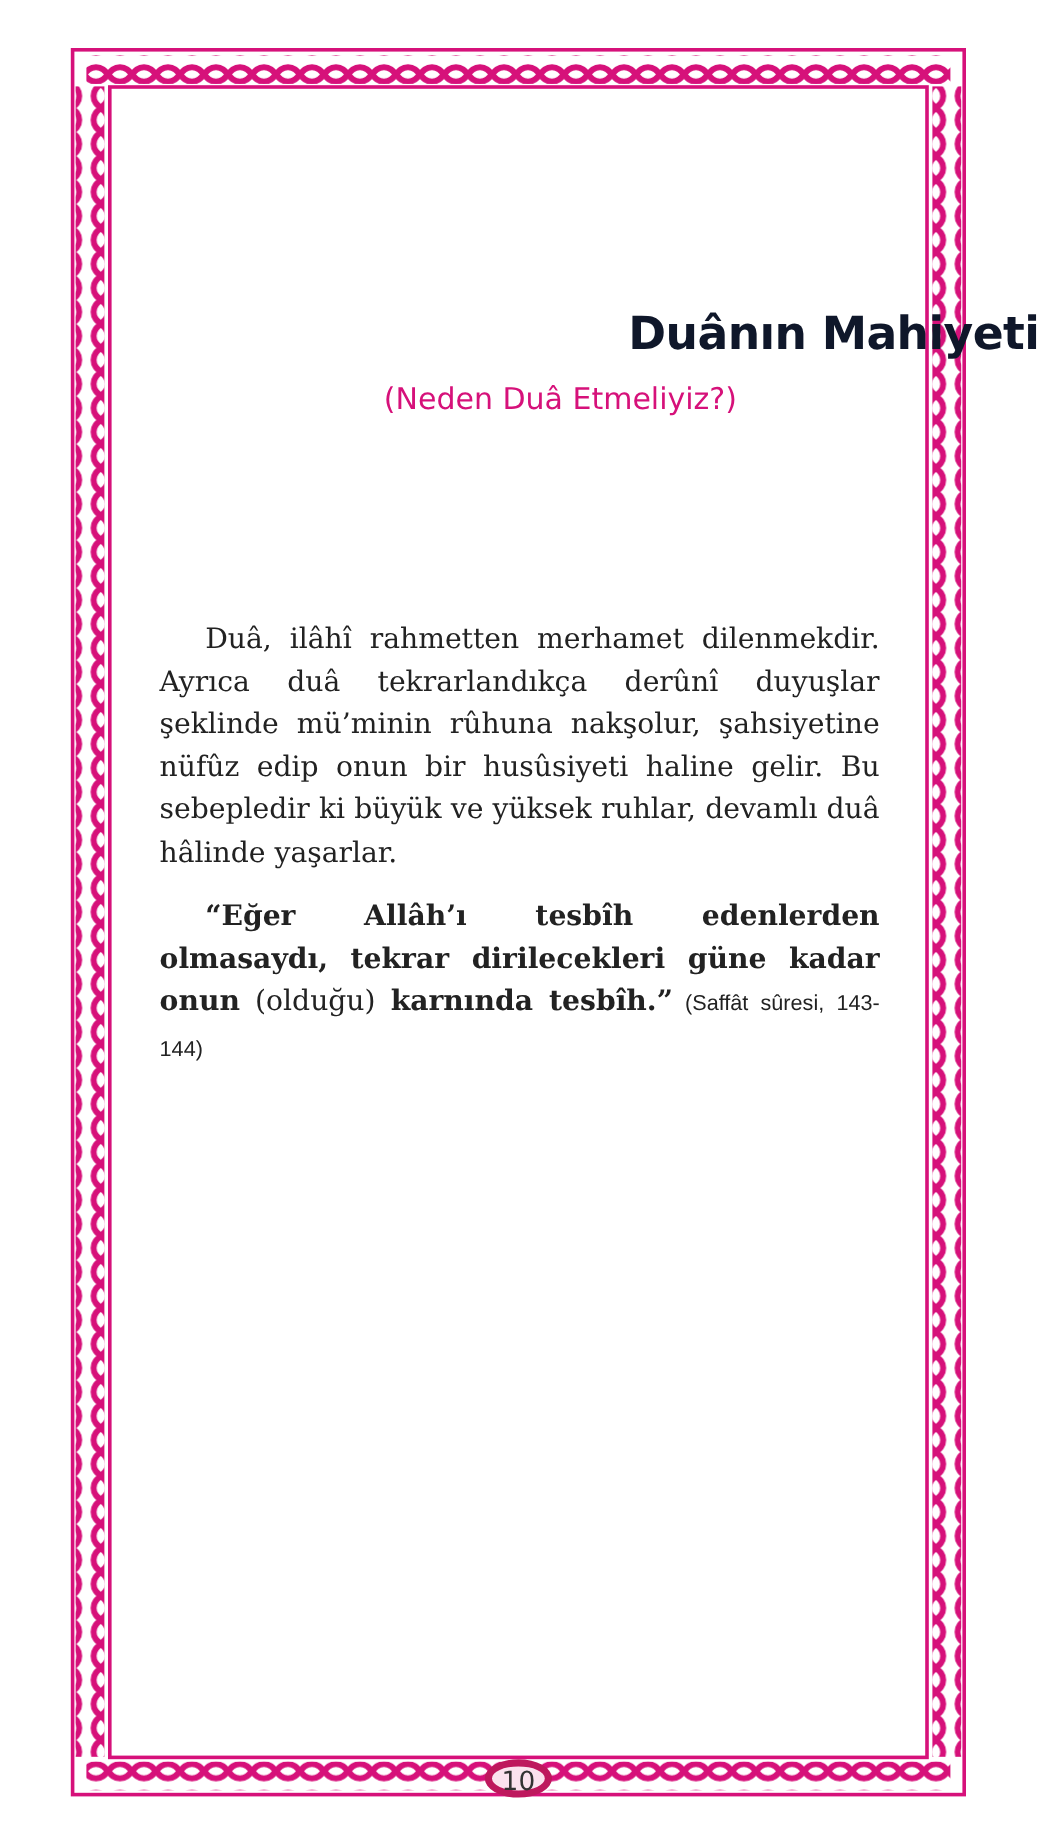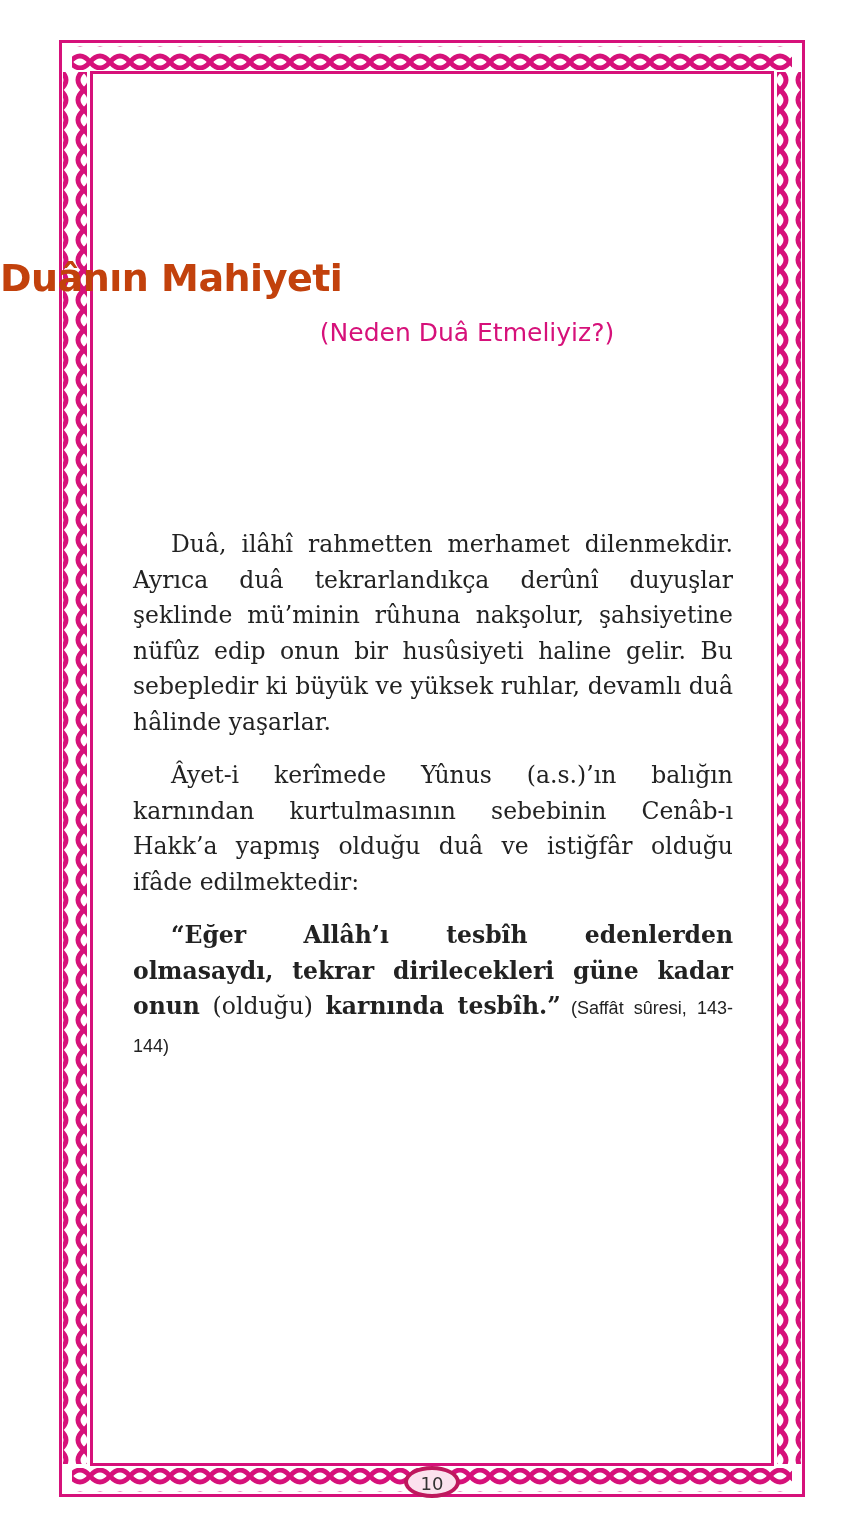--- a/index.html
+++ b/index.html
@@ -7,43 +7,42 @@
   .frame-outer {
     position:absolute; left:59px; top:40px; width:746px; height:1457px;
     border:3px solid #d6117a; box-sizing:border-box;
   }
   .frame-inner {
     position:absolute; left:90px; top:71px; width:684px; height:1395px;
     border:3px solid #d6117a; box-sizing:border-box;
   }
   svg.braid { position:absolute; left:0; top:0; }
   .title {
-    position:absolute; left:0; width:866px; top:256px; text-align:left;
+    position:absolute; left:0; width:866px; top:256px; text-align:right;
     font-family:"DejaVu Sans", sans-serif; font-weight:bold; font-size:38px;
-    color:#c2410c; letter-spacing:-0.5px;
+    color:#0f172a; letter-spacing:-0.5px;
   }
   .subtitle {
     position:absolute; left:0; width:866px; top:318px; text-align:center;
     font-family:"DejaVu Sans", sans-serif; font-size:25px; color:#d6117a;padding-left:34px;
   }
   .content {
     position:absolute; left:133px; width:600px; top:515px;
     font-family:"DejaVu Serif", serif; color:#222; font-size:23.5px; line-height:35.5px;
     text-align:justify;
-    margin-top:12px;
   }
   .content p { margin:0; text-indent:38px; }
   .content p.gap { margin-top:18px; }
   .content .bold { font-weight:bold; }
   .content .ref { font-family:"Liberation Sans", sans-serif; font-size:18px; }
   .page-num {
     position:absolute; left:404px; top:1466px; width:56px; height:32px;
-    border-radius:50%; background:#fbe2ee; border:4px solid #be185d;
+    border-radius:50%; background:#fbe2ee; border:6px solid #be185d;
     box-sizing:border-box; text-align:center; line-height:28px;
-    font-family:"DejaVu Sans", sans-serif; font-size:18px; color:#333;
+    font-family:"DejaVu Sans", sans-serif; font-size:22px; color:#333;
   }
 </style>
 </head>
 <body>
 
 <div>
   <div class="frame-outer"></div>
   <div class="frame-inner"></div>
   <svg class="braid" width="866" height="1535">
     <defs>
@@ -61,17 +60,16 @@
     <rect x="63" y="72" width="24" height="1392" fill="url(#vbraid)"></rect>
     <rect x="777" y="72" width="24" height="1392" fill="url(#vbraid)"></rect>
   </svg>
 </div>
 
 <div class="title">Duânın Mahiyeti</div>
 <div class="subtitle">(Neden Duâ Etmeliyiz?)</div>
 
 <div class="content">
   <p>Duâ, ilâhî rahmetten merhamet dilenmekdir. Ayrıca duâ tekrarlandıkça derûnî duyuşlar şeklinde mü’minin rûhuna nakşolur, şahsiyetine nüfûz edip onun bir husûsiyeti haline gelir. Bu sebepledir ki büyük ve yüksek ruhlar, devamlı duâ hâlinde yaşarlar.</p>
-  <p class="gap">Âyet-i kerîmede Yûnus (a.s.)’ın balığın karnından kurtulmasının sebebinin Cenâb-ı Hakk’a yapmış olduğu duâ ve istiğfâr olduğu ifâde edilmektedir:</p>
   <p class="gap"><span class="bold">“Eğer Allâh’ı tesbîh edenlerden olmasaydı, tekrar dirilecekleri güne kadar onun</span><span> (olduğu) </span><span class="bold">karnında tesbîh.”</span><span class="ref"> (Saffât sûresi, 143-144)</span></p>
 </div>
 
 <div class="page-num">10</div>
 
 </body></html>

